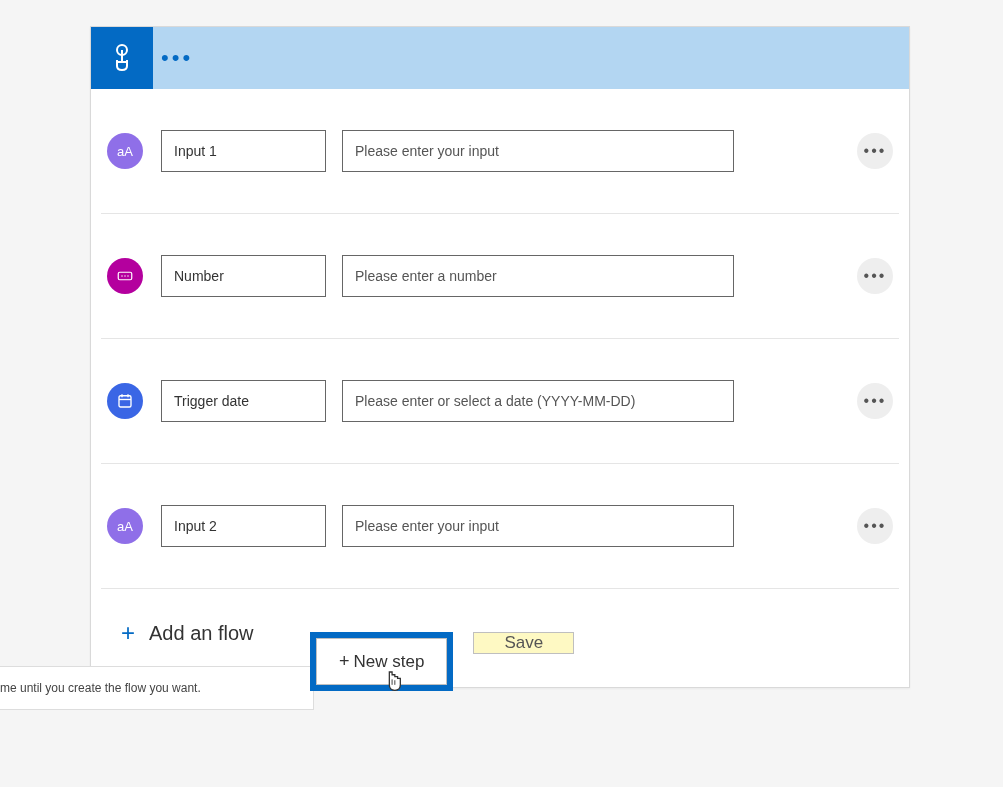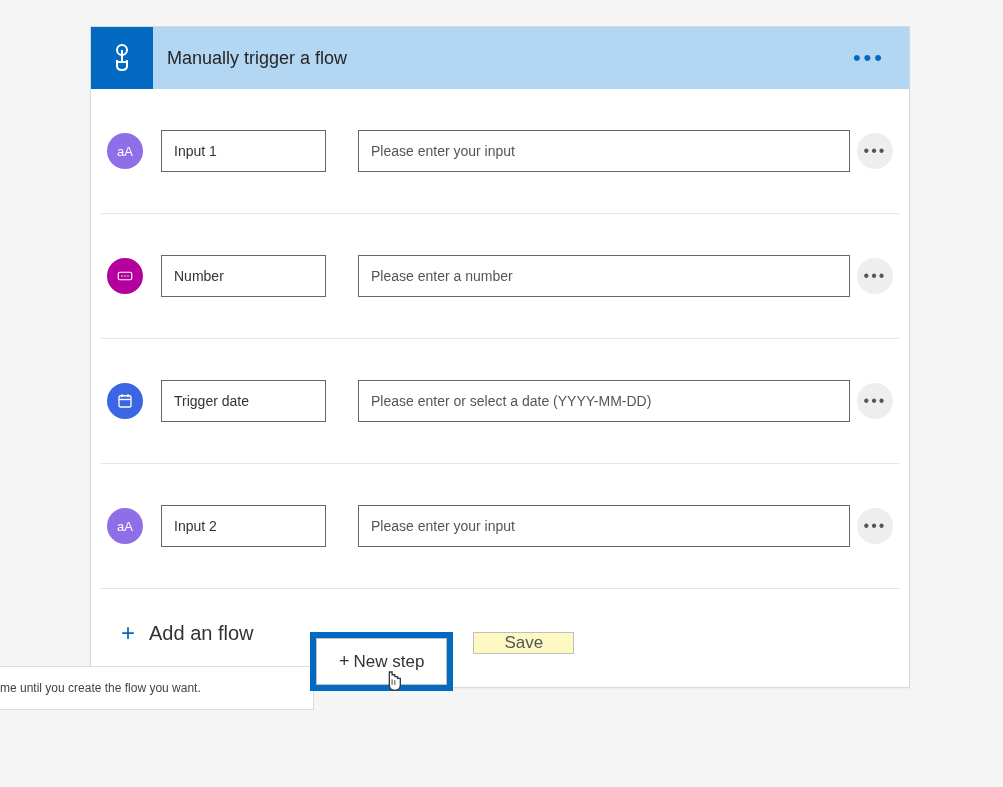--- a/index.html
+++ b/index.html
@@ -77,22 +77,22 @@
     color: #333;
     padding: 10px 12px;
     background: #fff;
     height: 42px;
   }
   .name-field {
     width: 165px;
     margin-left: 18px;
   }
   .desc-field {
-    width: 492px;
-    margin-left: 32px;
+    width: 392px;
+    margin-left: 16px;
     color: #555;
   }
   .desc-field::placeholder { color: #555; }
   .row-menu {
     width: 36px;
     height: 36px;
     border-radius: 50%;
     background: #eeeeee;
     display: flex;
     align-items: center;
@@ -181,21 +181,20 @@
 <div class="flow-card">
   <div class="card-header">
     <div class="header-icon">
       <svg viewBox="0 0 32 32" fill="none" stroke="#fff" stroke-width="2">
         <circle cx="16" cy="8" r="5"></circle>
         <line x1="16" y1="8" x2="16" y2="20"></line>
         <path d="M11 18 v6 q0 4 5 4 q5 0 5 -4 v-6" fill="none"></path>
         <line x1="11" y1="20" x2="21" y2="20"></line>
       </svg>
     </div>
-    <div class="header-title">Manually trigger a flow</div>
     <div class="header-menu">•••</div>
   </div>
 
   <div class="inputs-section">
 
     <div class="input-row">
       <div class="type-icon text">
           <span>aA</span>
         </div>
       <input class="name-field" value="Input 1" style="">

